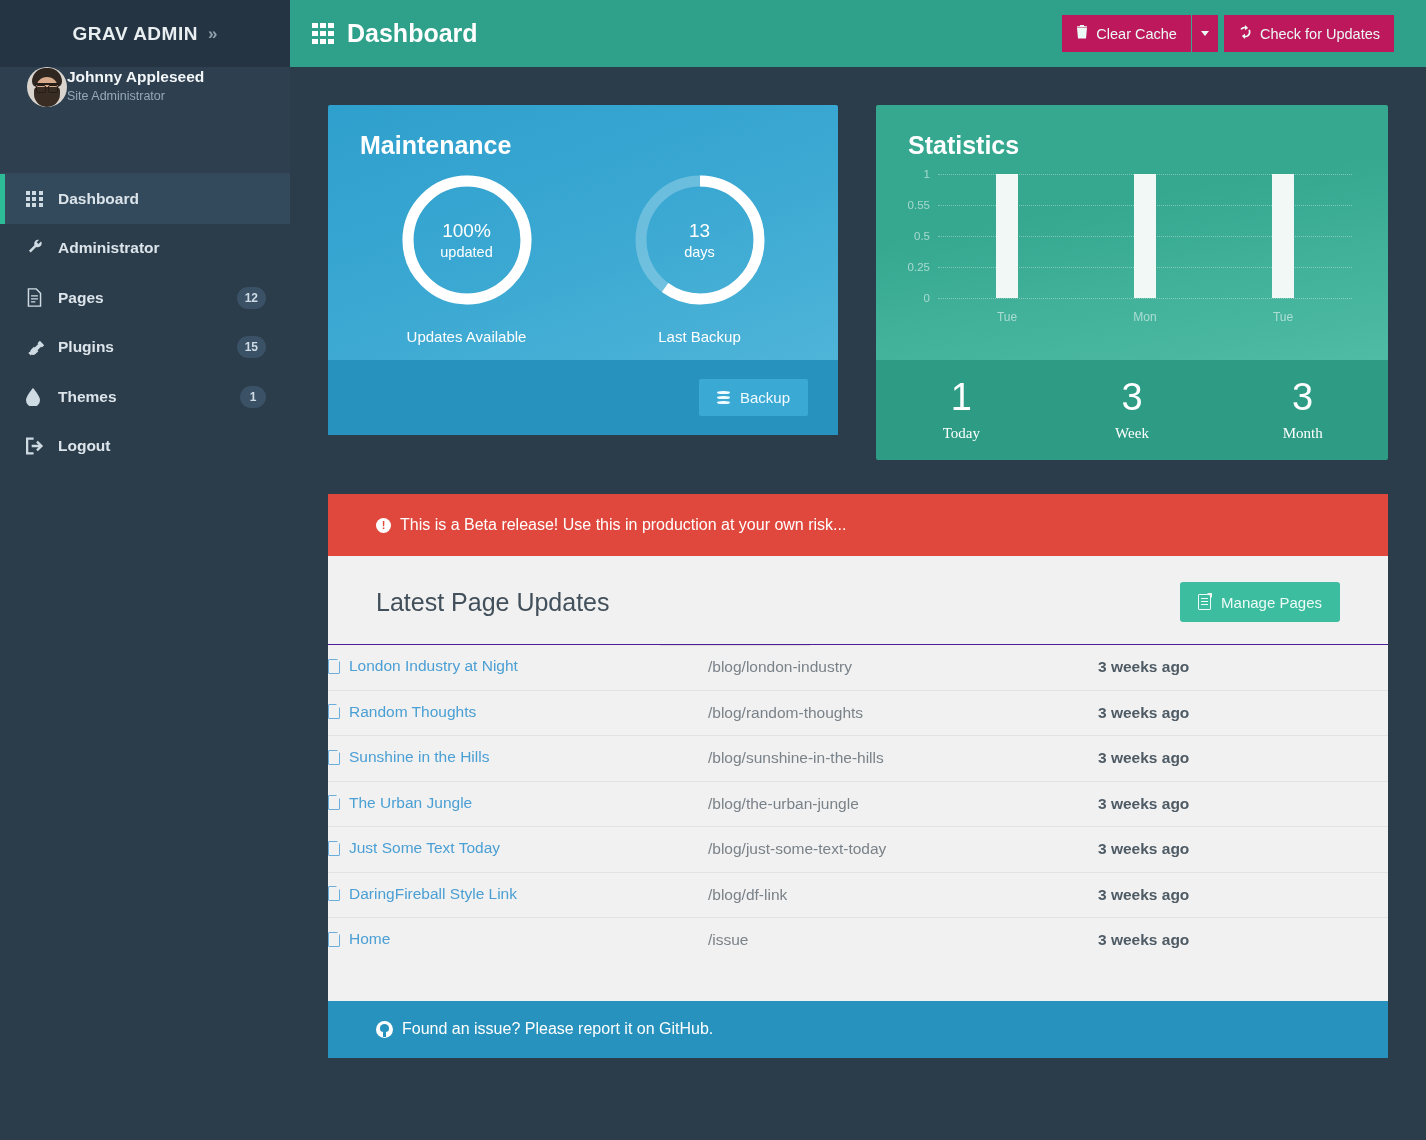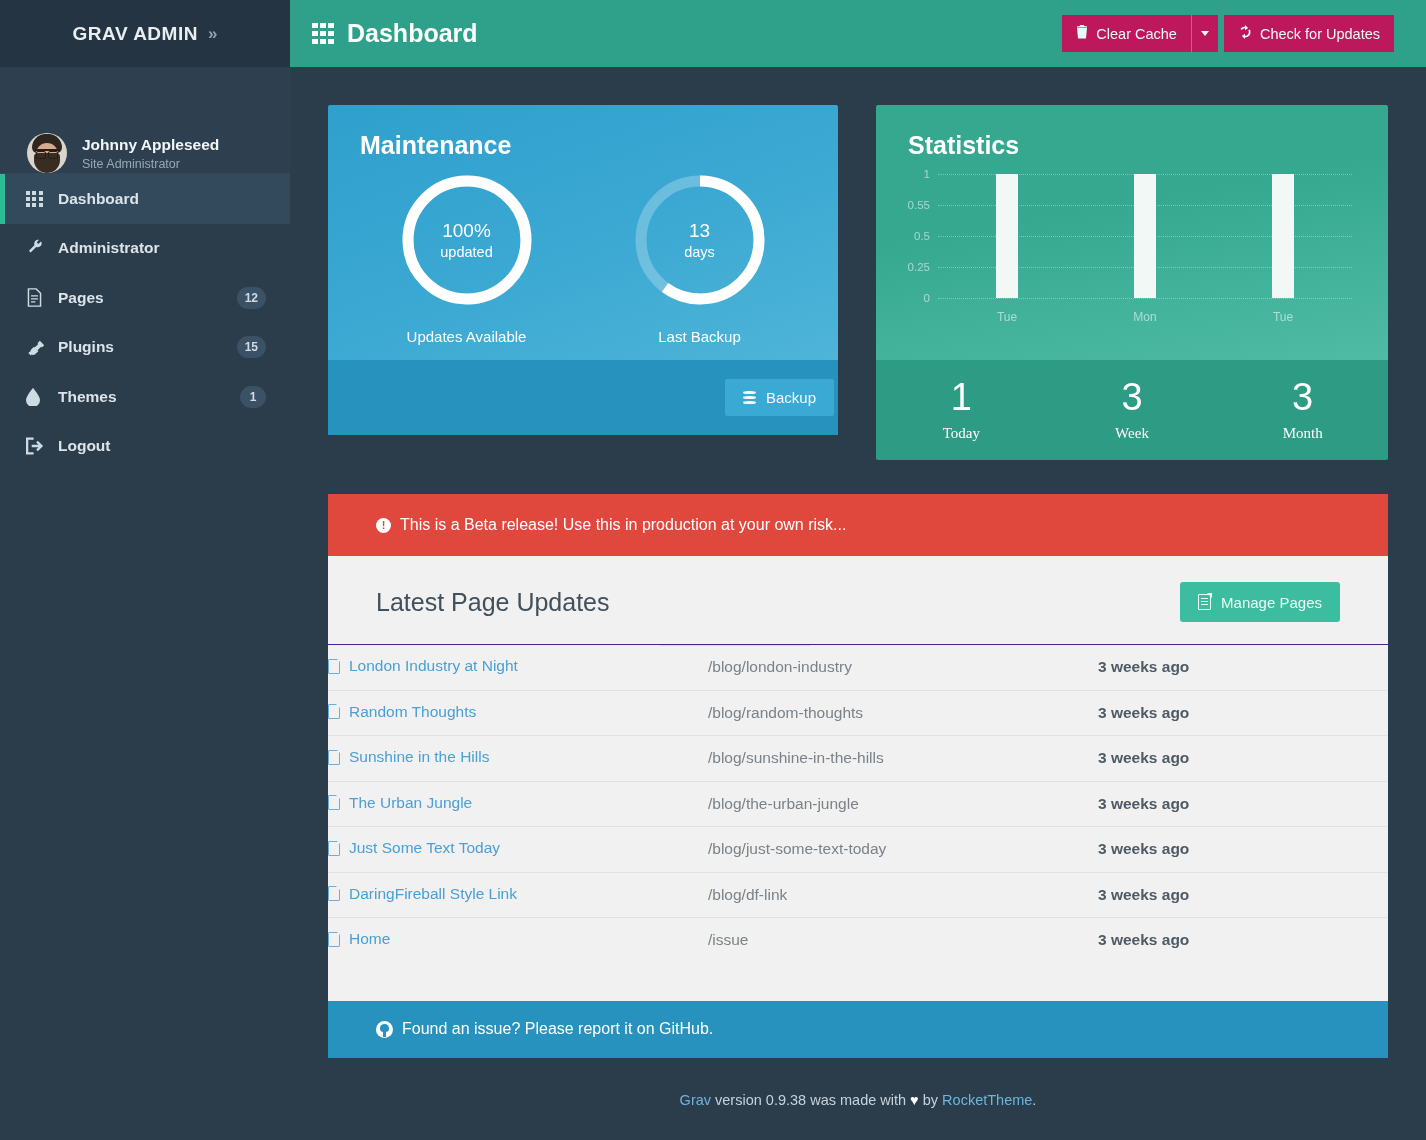--- a/index.html
+++ b/index.html
@@ -25,22 +25,22 @@
   }
   .brand-text {
     color: #e9eef1; font-size: 19px; font-weight: bold;
     letter-spacing: 0.5px;
   }
   .brand-chevron { color: #8fa2ae; font-size: 17px; font-weight: bold; }
 
   .user-block {
     height: 107px; flex: 0 0 107px;
     background: #2e4050;
-    display: flex; align-items: flex-end; gap: 15px;
-    padding: 16px 0 0 27px;
+    display: flex; align-items: flex-start; gap: 0;
+    padding: 0 0 0 27px;
     border-bottom: 1px solid #34485a;
   }
   .avatar {
     width: 40px; height: 40px; border-radius: 50%;
     background: #d9d4cd;
     position: relative; overflow: hidden;
     flex: 0 0 40px;
   }
   .avatar .hair {
     position: absolute; top: 1px; left: 5px; width: 30px; height: 19px;
@@ -147,21 +147,21 @@
     position: absolute; inset: 0; display: flex; flex-direction: column;
     align-items: center; justify-content: center; color: #ffffff;
   }
   .donut-big { font-size: 19px; line-height: 1; }
   .donut-small { font-size: 14.5px; margin-top: 4px; }
   .donut-label { color: #ffffff; font-size: 15px; margin-top: 20px; }
 
   .maint-footer {
     background: #2792bd; height: 75px;
     display: flex; align-items: center; justify-content: flex-end;
-    padding-right: 4px;
+    padding-right: 30px;
   }
   .backup-btn {
     background: #3aa9d4; color: #f0fbff; border: none;
     height: 37px; padding: 0 18px; border-radius: 2px;
     font-size: 15px; font-family: "Liberation Sans", sans-serif;
     display: flex; align-items: center; gap: 10px; cursor: pointer;
   }
   .db-icon { display: flex; flex-direction: column; gap: 1.5px; }
   .db-icon i { display: block; width: 13px; height: 3.5px; border-radius: 50%; background: currentColor; }
 
@@ -602,21 +602,18 @@
 
           <div class="panel-spacer"></div>
         </div>
 
         <div class="github-bar">
           <span class="gh-icon"></span>
           <span>Found an issue? Please report it on GitHub.</span>
         </div>
       </div>
 
-      <div class="footer-version">
-        <a>Grav</a><span> version 0.9.38 was made with </span><span class="heart">♥</span><span> by </span><a>RocketTheme</a><span>.</span>
-      </div>
 
     </div>
   </section>
 </div>
 
 <div class="tooltip-ghost"></div>
 
 </body></html>

